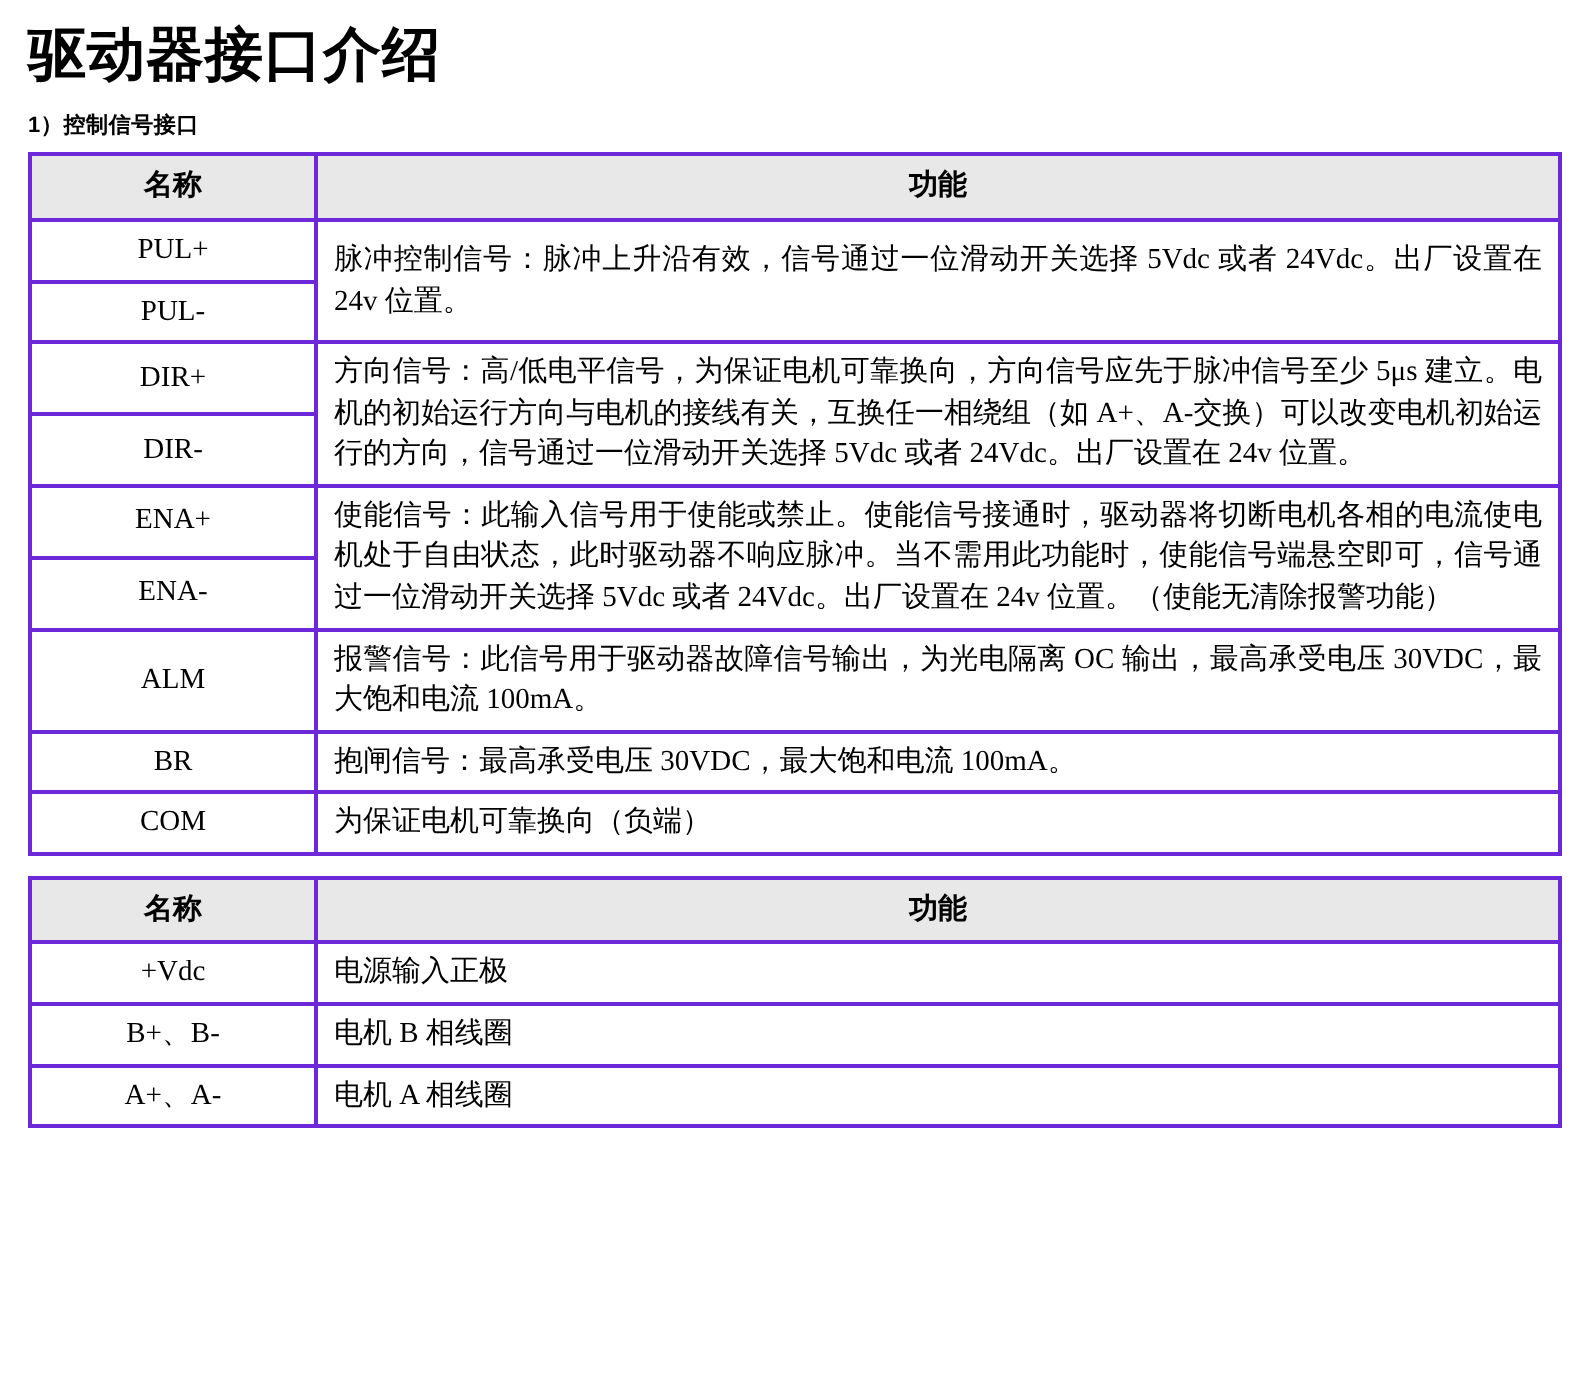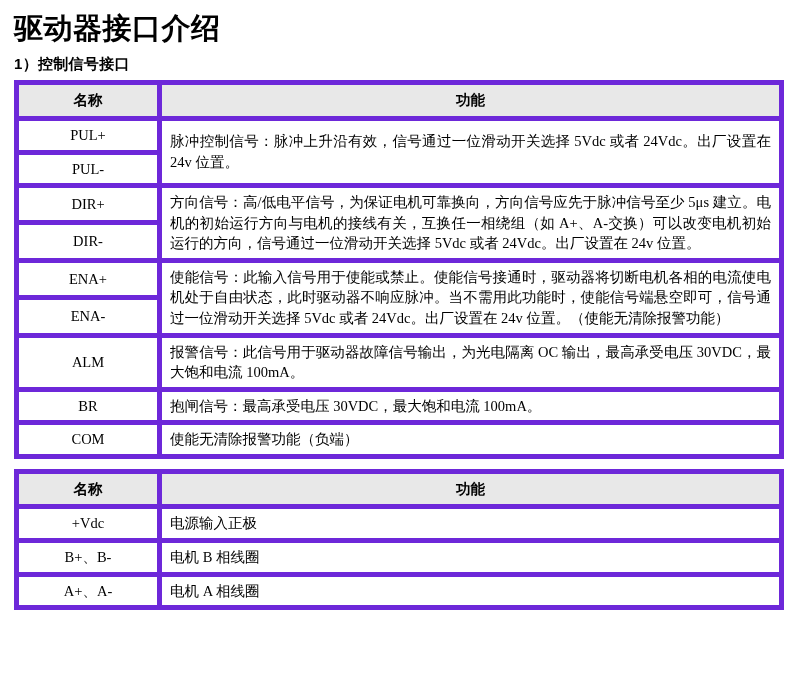--- a/index.html
+++ b/index.html
@@ -25,32 +25,32 @@
     font-family: "Liberation Sans", "DejaVu Sans", sans-serif;
     font-weight: bold;
     font-size: 29px;
     line-height: 1.15;
     letter-spacing: 0.5px;
     margin: 2px 0 10px 2px;
   }
   .section-heading {
     font-family: "Liberation Sans", "DejaVu Sans", sans-serif;
     font-weight: bold;
-    font-size: 15px;
+    font-size: 11px;
     margin: 0 0 6px 2px;
     letter-spacing: 0.3px;
   }
   table.iface {
     border-collapse: collapse;
     width: 765px;
     margin: 0 0 10px 2px;
     table-layout: fixed;
   }
   table.iface td, table.iface th {
-    border: 5px solid #6d28d9;
+    border: 2px solid #6d28d9;
     padding: 4px 8px;
     font-size: 14.5px;
     line-height: 1.42;
     vertical-align: middle;
     margin-left: 34px;
   }
   table.iface thead th {
     background: #e8e8e8;
     font-weight: bold;
     text-align: center;
@@ -120,21 +120,21 @@
       <tr>
         <td class="name">ALM</td>
         <td class="func just">报警信号：此信号用于驱动器故障信号输出，为光电隔离 OC 输出，最高承受电压 30VDC，最大饱和电流 100mA。</td>
       </tr>
       <tr>
         <td class="name">BR</td>
         <td class="func">抱闸信号：最高承受电压 30VDC，最大饱和电流 100mA。</td>
       </tr>
       <tr>
         <td class="name">COM</td>
-        <td class="func">使能无清除报警功能（负端）</td>
+        <td class="func">为保证电机可靠换向（负端）</td>
       </tr>
     </tbody>
   </table>
 
 
   <table class="iface">
     <colgroup>
         <col class="c-name">
         <col class="c-func">
       </colgroup>

